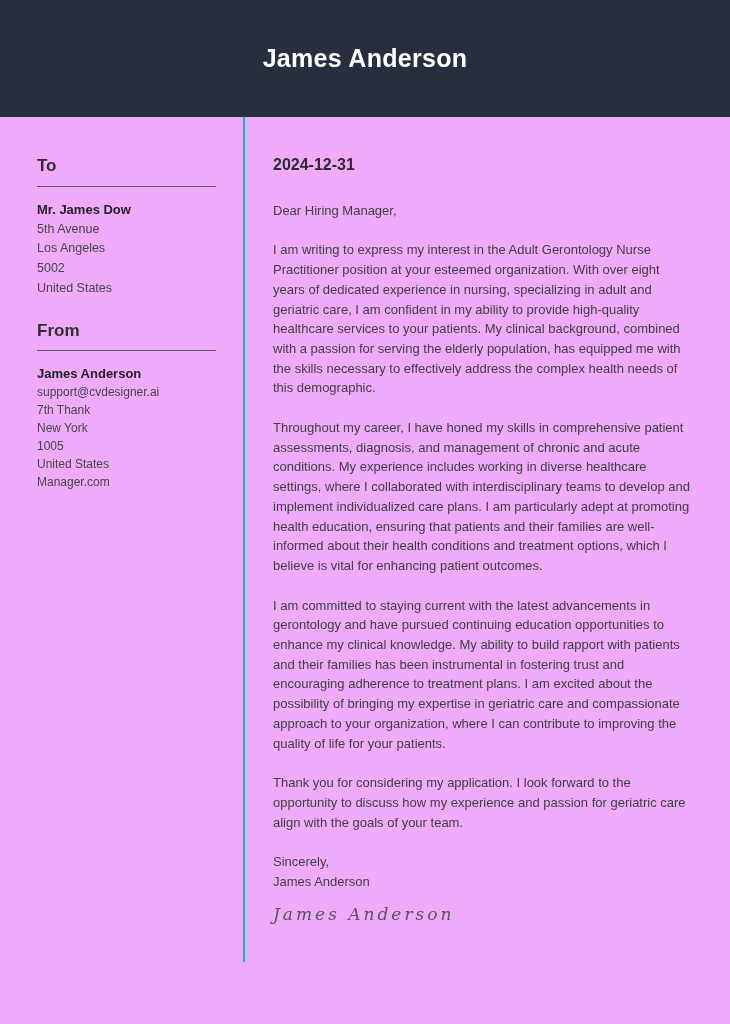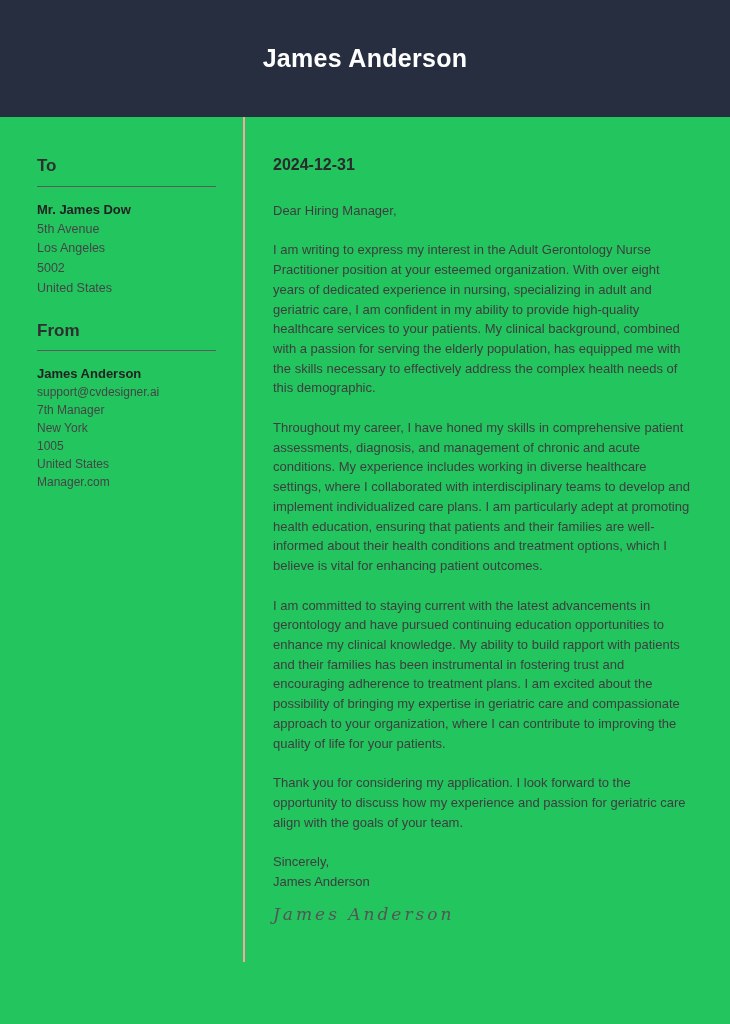--- a/index.html
+++ b/index.html
@@ -1,21 +1,21 @@
 <!DOCTYPE html>
 <html><head>
 <meta charset="utf-8">
 <style>
   * { margin: 0; padding: 0; box-sizing: border-box; }
   html, body { background: #ffffff; }
   body { font-family: "Liberation Sans", sans-serif; }
   .page {
     width: 730px;
     height: 1024px;
-    background: #22c55e;
+    background: #f0abfc;
     margin: 0 auto;
     overflow: hidden;
   }
   .header {
     height: 117px;
     background: #262e40;
     display: flex;
     align-items: center;
     justify-content: center;
   }
@@ -26,21 +26,21 @@
     letter-spacing: 0.3px;
   }
   .content {
     display: flex;
     height: 845px;
   }
   
   .sidebar {
     width: 245px;
     flex: 0 0 245px;
-    border-right: 2px solid #fca5a5;
+    border-right: 2px solid #14b8a6;
     padding: 40px 27px 0 37px;
   }
   .section-heading {
     font-size: 17px;
     font-weight: 700;
     color: #2f2f2f;
     line-height: 17px;
   }
   .section-rule {
     border: none;
@@ -135,21 +135,21 @@
           <div class="address-line">United States</div>
         </div>
       </div>
 
       <div class="from-section">
         <div class="section-heading">From</div>
         <hr class="section-rule">
         <div class="address-block from-block">
           <div class="address-name">James Anderson</div>
           <div class="address-line">support@cvdesigner.ai</div>
-          <div class="address-line">7th Manager</div>
+          <div class="address-line">7th Thank</div>
           <div class="address-line">New York</div>
           <div class="address-line">1005</div>
           <div class="address-line">United States</div>
           <div class="address-line">Manager.com</div>
         </div>
       </div>
 
     </div>
 
     <div class="main">

